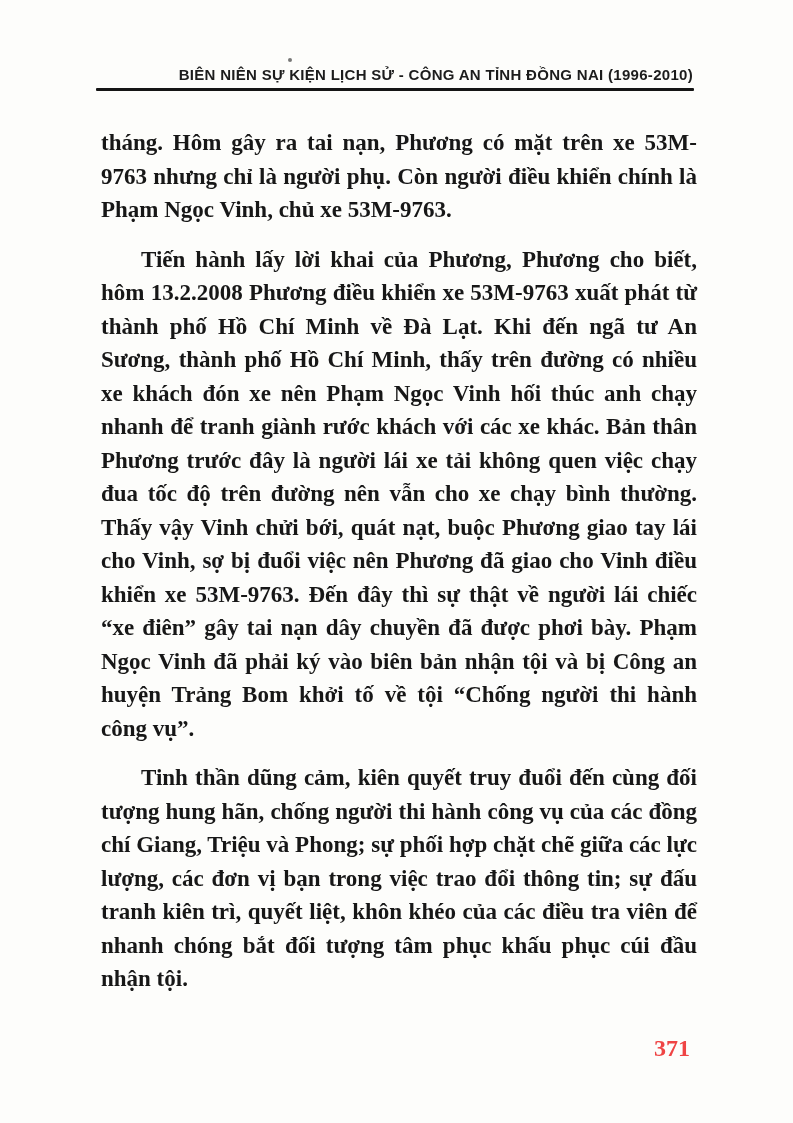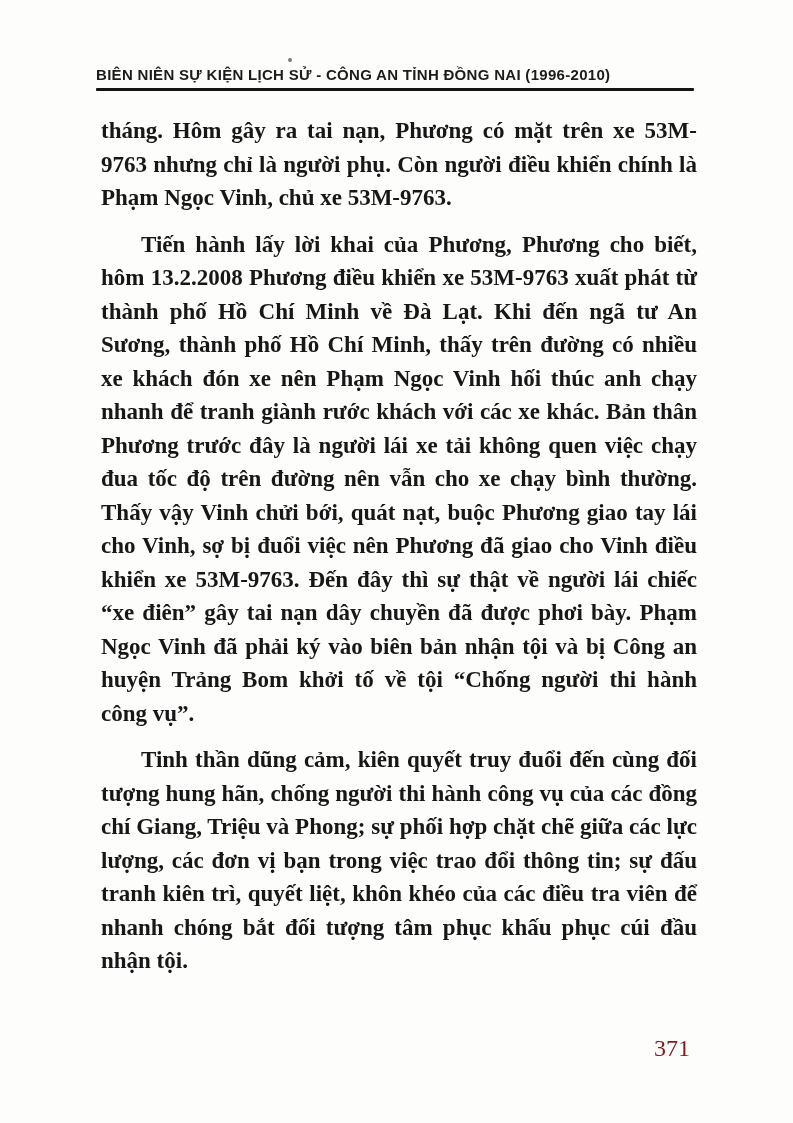--- a/index.html
+++ b/index.html
@@ -27,20 +27,21 @@
     height: 4px;
     border-radius: 50%;
     background: #555;
     opacity: 0.8;
   }
   .running-header {
     position: absolute;
     top: 66px;
     left: 96px;
     right: 100px;
+    text-align: right;
     font-family: "Liberation Sans", "DejaVu Sans", sans-serif;
     font-weight: 700;
     font-size: 15px;
     line-height: 18px;
     letter-spacing: 0.3px;
     color: #1c1c1c;
     white-space: nowrap;
   }
   .header-rule {
     position: absolute;
@@ -56,36 +57,36 @@
     top: 110px;
     left: 101px;
     width: 596px;
     font-size: 23px;
     line-height: 33.5px;
     font-weight: 600;
     text-align: justify;
     text-justify: inter-word;
   }
   .body-text p {
-    margin: 4px 0 13px 0;
+    margin: 16px 0 13px 0;
   }
   .body-text p.indent {
     text-indent: 40px;
   }
   .body-text p.source {
     font-style: italic;
   }
   .page-number {
     position: absolute;
     top: 1034px;
     right: 103px;
     font-size: 24px;
     line-height: 28px;
-    font-weight: 400;
-    color: #7f1d1d;
+    font-weight: 700;
+    color: #ef4444;
   }
 </style>
 </head>
 <body>
 
 <div class="page">
 
   <div class="scan-speck"></div>
 
   <header class="running-header">

